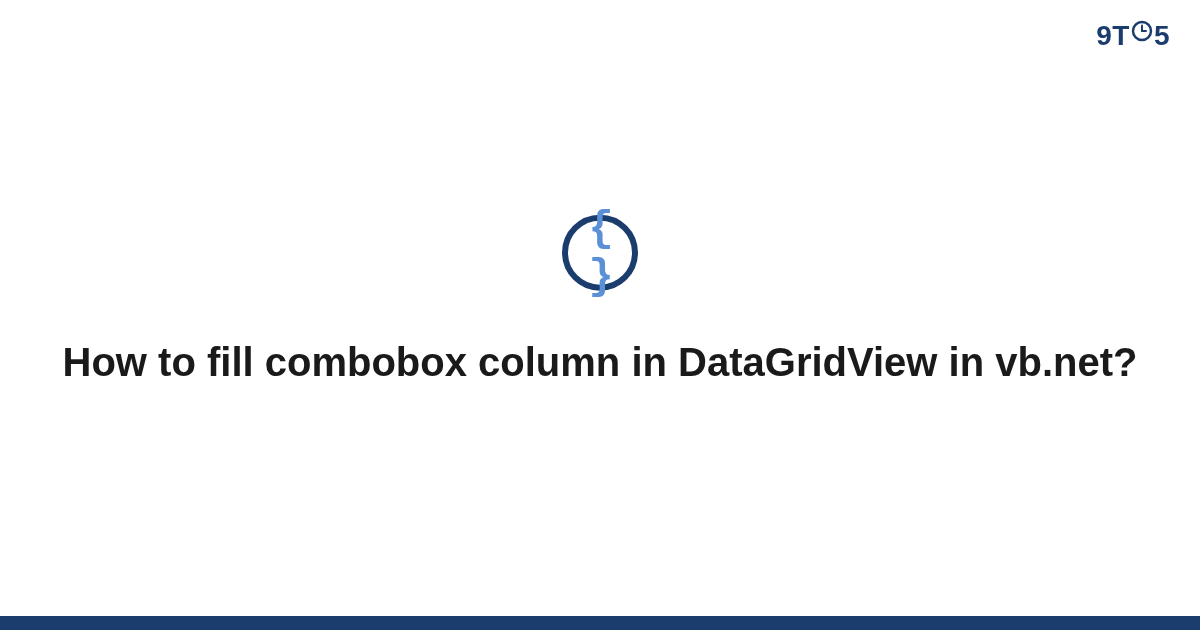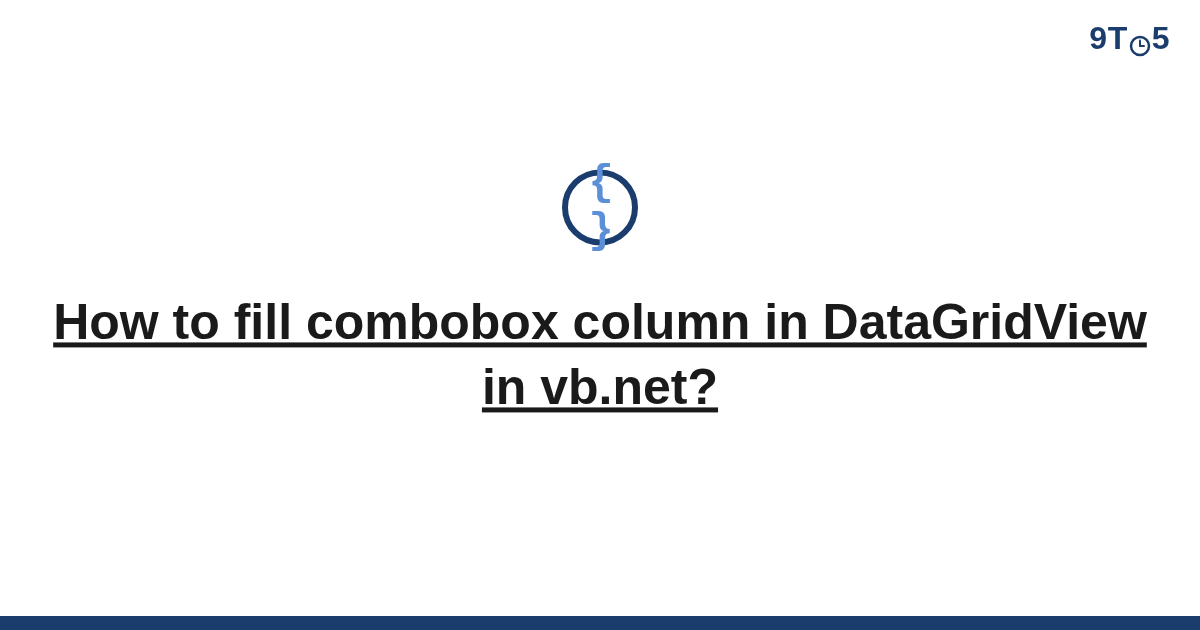--- a/index.html
+++ b/index.html
@@ -13,22 +13,22 @@
       background: #ffffff;
       font-family: Arial, Helvetica, sans-serif;
       position: relative;
       overflow: hidden;
     }
     .header {
       position: absolute;
       top: 20px;
       right: 30px;
       display: flex;
-      align-items: flex-end;
-      font-size: 32px;
+      align-items: flex-start;
+      font-size: 28px;
       font-weight: 400;
       letter-spacing: 0.5px;
     }
     .header .nine-t {
       color: #1b3d6d;
       font-weight: 600;
     }
     .header .clock-icon {
       display: inline-flex;
       align-items: center;
@@ -64,26 +64,25 @@
       margin-bottom: 45px;
     }
     .badge-icon .braces {
       color: #5b8fd6;
       font-size: 42px;
       font-weight: bold;
       font-family: 'Courier New', monospace;
       letter-spacing: -2px;
     }
     .title {
-      font-size: 50px;
+      font-size: 40px;
       font-weight: bold;
       color: #1a1a1a;
       line-height: 1.3;
       padding: 0 40px;
-      text-decoration: underline;
     }
     .footer-bar {
       position: absolute;
       bottom: 0;
       left: 0;
       width: 100%;
       height: 14px;
       background: #1b3d6d;
     }
   </style>

